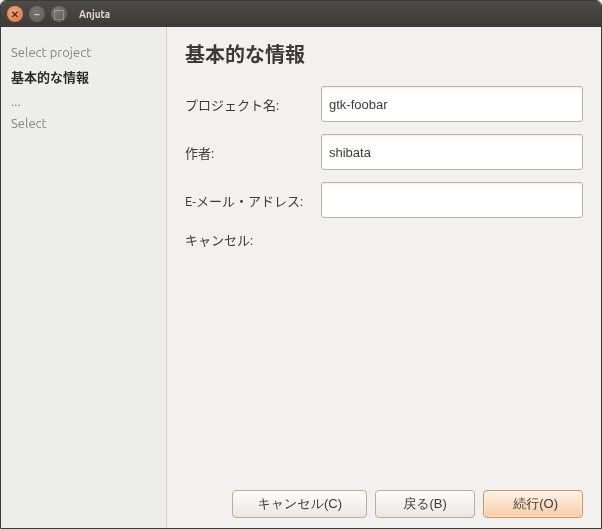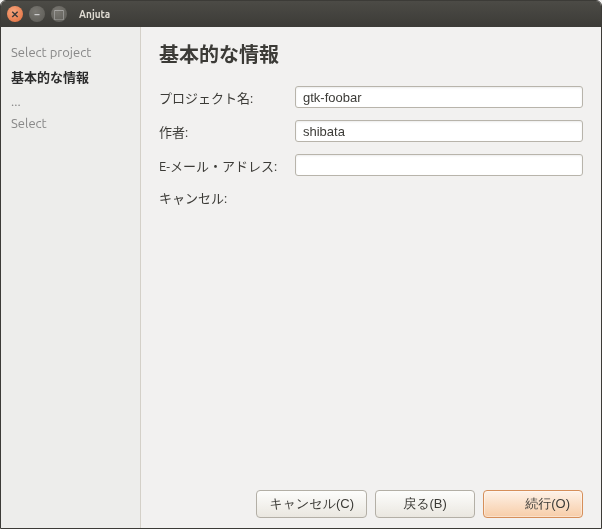--- a/index.html
+++ b/index.html
@@ -42,21 +42,21 @@
 }
 .ctrl.close { background: radial-gradient(circle at 40% 35%, #f7a67e, #e06b3a); }
 .ctrl.min, .ctrl.max { background: radial-gradient(circle at 40% 35%, #7a7872, #5a5954); color:#ccc; }
 .titlebar .title { margin-left: 6px; font-size: 10px; }
 .body {
   flex: 1;
   display: flex;
   background: #f2f1f0;
 }
 .sidebar {
-  width: 140px;
+  width: 166px;
   background: #ededeb;
   border-right: 1px solid #d4d0c8;
   padding: 14px 10px;
 }
 .sidebar .step {
   color: #888;
   padding: 4px 0;
   font-size: 13px;
 }
 .sidebar .step.active {
@@ -79,21 +79,21 @@
   display: grid;
   grid-template-columns: 130px 1fr;
   gap: 12px 6px;
   align-items: center;
 }
 .form label {
   color: #3c3b37;
   font-size: 13px;
 }
 .form input[type=text] {
-  height: 22px;
+  height: 36px;
   border: 1px solid #b8b4ab;
   border-radius: 3px;
   background: #fff;
   padding: 0 7px;
   font-size: 13px;
   color: #3c3b37;
   box-shadow: inset 0 1px 2px rgba(0,0,0,0.08);
 }
 .spacer { flex: 1; }
 .buttons {
@@ -104,21 +104,21 @@
 }
 .btn {
   min-width: 100px;
   height: 28px;
   border: 1px solid #b3afa6;
   border-radius: 4px;
   background: linear-gradient(to bottom, #fdfdfc, #eae7e0);
   color: #3c3b37;
   font-size: 13px;
   cursor: pointer;
-  padding: 0 12px;
+  padding: 0 24px;
 }
 .btn.primary {
   border: 1px solid #d68f5a;
   background: linear-gradient(to bottom, #fef2e8, #f7cda8);
   box-shadow: inset 0 0 0 1px rgba(255,255,255,0.4);
   text-align: right;
 }
 </style>
 </head>
 <body>

